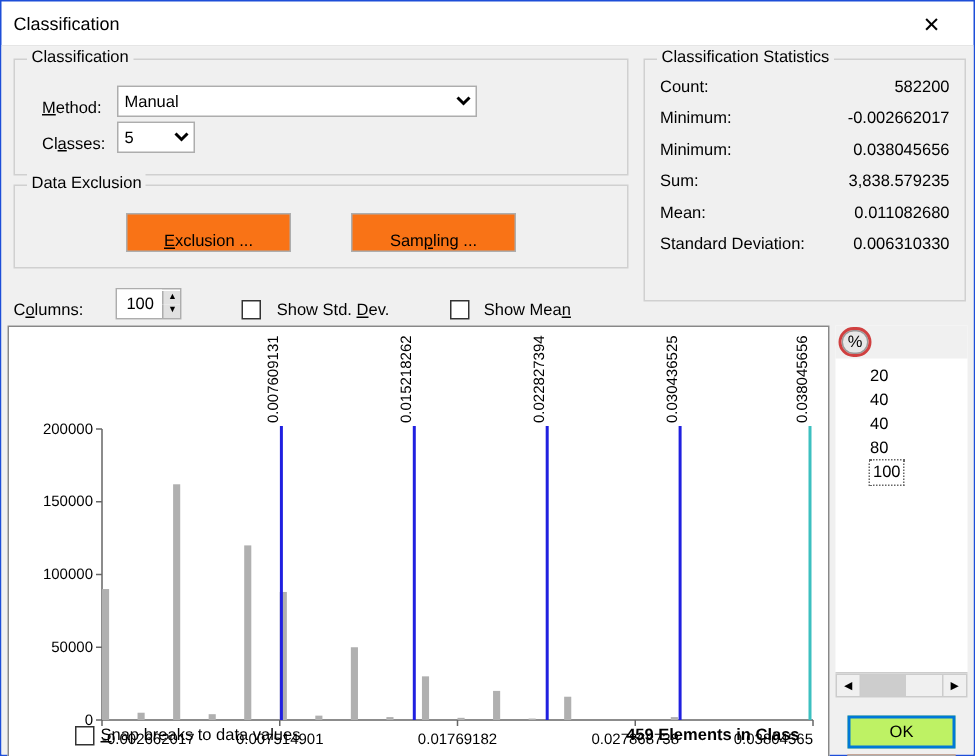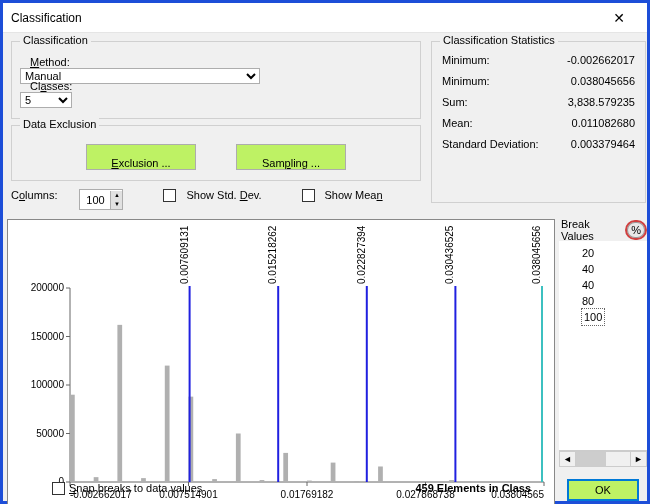--- a/index.html
+++ b/index.html
@@ -6,21 +6,21 @@
   body {
     margin: 0;
     font-family: "Segoe UI", Tahoma, sans-serif;
     font-size: 11px;
     background: #fff;
     color: #000;
   }
   .dialog {
     width: 650px;
     height: 504px;
-    border: 3px solid #1d4ed8;
+    border: 1px solid #1d4ed8;
     position: relative;
     background: #fff;
   }
   .titlebar {
     height: 30px;
     display: flex;
     align-items: center;
     padding: 0 8px;
     border-bottom: 1px solid #e5e5e5;
   }
@@ -44,51 +44,51 @@
     position: absolute;
     top: -8px; left: 8px;
     background: #f0f0f0;
     padding: 0 3px;
     font-size: 11px;
   }
   .classif-box { top: 8px; left: 8px; width: 410px; height: 78px; }
   .excl-box   { top: 92px; left: 8px; width: 410px; height: 56px; }
   .stats-box  { top: 8px; left: 428px; width: 215px; height: 162px; }
 
-  .row { display:flex; align-items:flex-start; height:24px;flex-direction:column; }
+  .row { display:flex; align-items:flex-end; height:24px; }
   .lbl { width: 60px; padding-left: 10px; }
   .underline { text-decoration: underline; }
 
   select.wide { width: 240px; height: 21px; background:#fff; border:1px solid #adadad; font: inherit; }
   select.narrow { width: 52px; height: 21px; background:#fff; border:1px solid #adadad; font: inherit; }
 
   .btn {
     height: 16px;
-    background:#bef264;
+    background:#f97316;
     border:1px solid #adadad;
     font: inherit;
     padding: 12px 12px;
   }
   .btn-ok {
     height: 22px; width: 72px;
     background:#bef264;
     border:1px solid #0078d7;
     box-shadow: inset 0 0 0 1px #0078d7;
     font: inherit;
   }
 
   .stats-grid {
     padding: 12px 10px 6px 10px;
   }
   .stats-row { display:flex; justify-content: space-between; height: 21px; }
 
   .cols-row {
     position:absolute;
     top: 156px; left: 8px; width:410px; height: 26px;
-    display:flex; align-items:flex-start; gap:6px;
+    display:flex; align-items:flex-end; gap:6px;
   }
   .spinner {
     display:inline-flex; align-items:center;
     border:1px solid #adadad; background:#fff; height:21px;
   }
   .spinner input { border:none; width:30px; height:19px; font:inherit; text-align:center; outline:none; }
   .spin-btns { display:flex; flex-direction:column; }
   .spin-btns span { font-size:6px; width:12px; height:9px; display:flex; align-items:center; justify-content:center; border-left:1px solid #adadad; background:#e1e1e1;}
   .cb { width:13px; height:13px; border:1px solid #333; background:#fff; display:inline-block; margin-right:4px; vertical-align:middle;}
 
@@ -186,38 +186,42 @@
         <button class="btn" style="width:110px">
           Sam<span class="underline">p</span>ling ...
         </button>
       </div>
     </div>
 
     <div class="groupbox stats-box">
       <div class="legend">Classification Statistics</div>
       <div class="stats-grid" id="stats-grid">
           <div class="stats-row">
+            <span>Count:</span>
+            <span>582200</span>
+          </div>
+          <div class="stats-row">
             <span>Minimum:</span>
             <span>-0.002662017</span>
           </div>
           <div class="stats-row">
             <span>Minimum:</span>
             <span>0.038045656</span>
           </div>
           <div class="stats-row">
             <span>Sum:</span>
             <span>3,838.579235</span>
           </div>
           <div class="stats-row">
             <span>Mean:</span>
             <span>0.011082680</span>
           </div>
           <div class="stats-row">
             <span>Standard Deviation:</span>
-            <span>0.003379464</span>
+            <span>0.006310330</span>
           </div>
         </div>
     </div>
 
     <div class="cols-row">
       <span>C<span class="underline">o</span>lumns:</span>
       <span style="width:10px"></span>
       <div class="spinner">
         <input value="100" style="">
         <div class="spin-btns">
@@ -280,21 +284,20 @@
           <text x="356.79865500521066" y="64" text-anchor="start" transform="rotate(-90 356.79865500521066 64)">0.022827394</text>
           <line x1="447.3993624345998" y1="66" x2="447.3993624345998" y2="262" stroke="#2020e0" stroke-width="2"></line>
           <text x="445.3993624345998" y="64" text-anchor="start" transform="rotate(-90 445.3993624345998 64)">0.030436525</text>
           <line x1="534" y1="66" x2="534" y2="262" stroke="#3cc0c0" stroke-width="2"></line>
           <text x="532" y="64" text-anchor="start" transform="rotate(-90 532 64)">0.038045656</text>
         </svg>
     </div>
 
     <div class="break-panel">
       <div class="break-hdr">
-        <span>Break Values</span>
         <div class="pct-btn">%</div>
       </div>
       <div class="bv-list" id="bv-list">
           <div>20</div>
           <div>40</div>
           <div>40</div>
           <div>80</div>
           <div><span class="sel">100</span></div>
         </div>
       <div class="hscroll">

